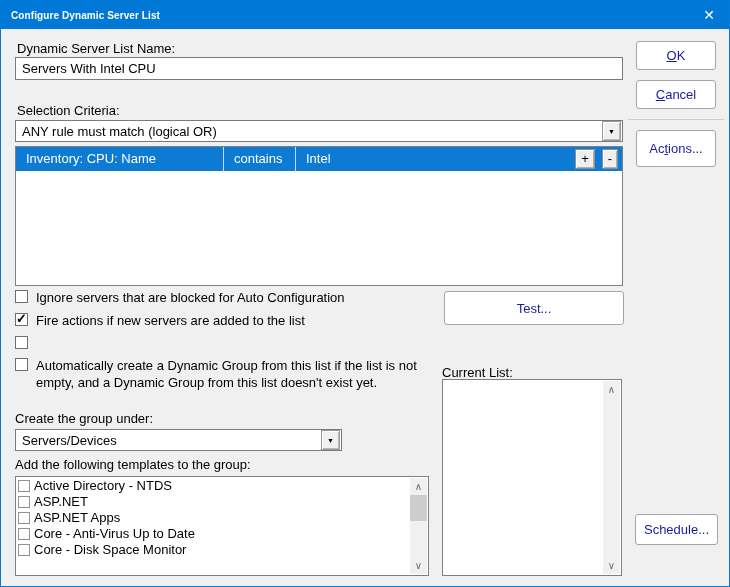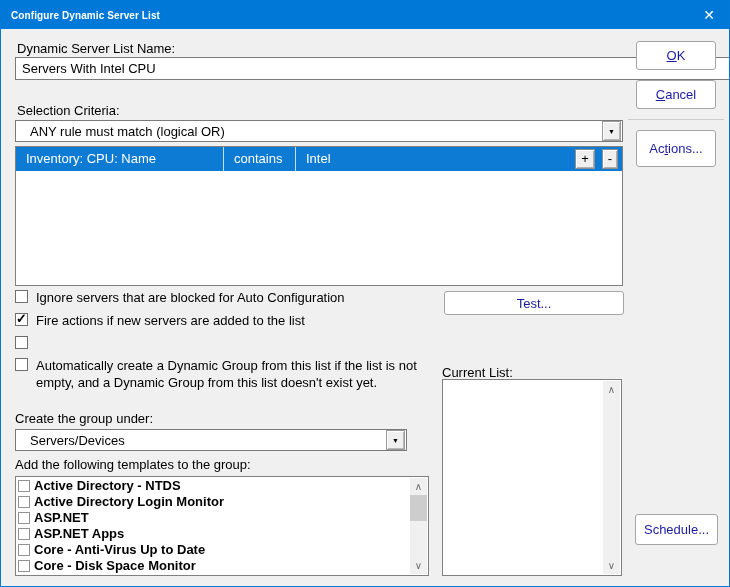--- a/index.html
+++ b/index.html
@@ -35,21 +35,21 @@
     background:#fff; border:1px solid #7a7a7a;
     font-family:"Liberation Sans", sans-serif; font-size:13px; color:#000;
     padding:0 0 0 6px; outline:none;
   }
   
   .combo {
     position:absolute; box-sizing:border-box; height:22px;
     background:#fff; border:1px solid #7a7a7a;
     display:flex; align-items:center;
   }
-  .combo .combo-value { flex:1; padding-left:14px; white-space:nowrap; overflow:hidden; }
+  .combo .combo-value { flex:1; padding-left:6px; white-space:nowrap; overflow:hidden; }
   .combo .combo-btn {
     width:17px; height:18px; margin:1px 1px 1px 0;
     background:#f0f0f0;
     border:1px solid #9a9a9a;
     box-shadow:inset 1px 1px 0 #ffffff, inset -1px -1px 0 #b8b8b8;
     display:flex; align-items:center; justify-content:center;
     font-size:7px; line-height:1; color:#000; cursor:pointer;
   }
   
   .rules-list {
@@ -108,34 +108,34 @@
   .sb-arrow {
     width:17px; height:17px; display:flex; align-items:center; justify-content:center;
     font-size:10px; color:#6d6d6d; cursor:pointer; flex:0 0 auto;
   }
   .sb-arrow.down { margin-top:auto; }
   .sb-thumb { width:17px; height:26px; background:#cdcdcd; flex:0 0 auto; cursor:pointer; }
   
   .tpl-items { position:absolute; left:1px; top:1px; right:18px; bottom:1px; overflow:hidden; }
   .tpl-row { display:flex; align-items:center; height:16px; cursor:default; }
   .tpl-row .cb { width:12px; height:12px; margin:0 4px 0 1px; border-color:#919191; }
-  .tpl-row .tpl-label { white-space:nowrap; line-height:16px;font-weight:bold; }
+  .tpl-row .tpl-label { white-space:nowrap; line-height:16px; }
 </style>
 </head>
 <body>
 
 <div class="dialog">
 
   <div class="titlebar">
     <span class="title">Configure Dynamic Server List</span>
     <span class="close">✕</span>
   </div>
 
   <div class="lbl" style="left:16px; top:40px;">Dynamic Server List Name:</div>
-  <input class="edit" style="left: 14px; top: 56px; width: 716px; height: 23px;" value="Servers With Intel CPU">
+  <input class="edit" style="left: 14px; top: 56px; width: 608px; height: 23px;" value="Servers With Intel CPU">
 
   <div class="lbl" style="left:16px; top:102px;">Selection Criteria:</div>
   <div class="combo" style="left:14px; top:119px; width:608px;">
     <span class="combo-value">ANY rule must match (logical OR)</span>
     <span class="combo-btn">▼</span>
   </div>
 
   <div class="rules-list">
     <div class="rule-row">
       <span class="cell field">Inventory: CPU: Name</span>
@@ -163,54 +163,50 @@
       <div class="opt-row">
         <span class="cb"></span>
       </div>
 
       <div class="opt-row">
         <span class="cb"></span>
         <span class="opt-label">Automatically create a Dynamic Group from this list if the list is not empty, and a Dynamic Group from this list doesn't exist yet.</span>
       </div>
     </div>
 
-  <button class="btn" style="left:443px; top:290px; width:180px; height:24px;">
+  <button class="btn" style="left:443px; top:290px; width:180px; height:34px;">
     <span>Test...</span>
   </button>
 
   <div class="lbl" style="left:441px; top:364px;">Current List:</div>
   <div class="listbox" style="left:441px; top:378px; width:180px; height:197px;">
     <div class="tpl-items">
       
     </div>
     <div class="scrollbar">
       <span class="sb-arrow up">∧</span>
       <span class="sb-arrow down">∨</span>
     </div>
   </div>
 
   <div class="lbl" style="left:14px; top:410px;">Create the group under:</div>
-  <div class="combo" style="left:14px; top:428px; width:392px;">
+  <div class="combo" style="left:14px; top:428px; width:327px;">
     <span class="combo-value">Servers/Devices</span>
     <span class="combo-btn">▼</span>
   </div>
 
   <div class="lbl" style="left:14px; top:456px;">Add the following templates to the group:</div>
   <div class="listbox" style="left:14px; top:475px; width:414px; height:100px;">
     <div class="tpl-items">
 
         <div class="tpl-row">
           <span class="cb"></span>
           <span class="tpl-label">Active Directory - NTDS</span>
         </div>
 
-        <div class="tpl-row">
-          <span class="cb"></span>
-          <span class="tpl-label">Active Directory Login Monitor</span>
-        </div>
 
         <div class="tpl-row">
           <span class="cb"></span>
           <span class="tpl-label">ASP.NET</span>
         </div>
 
         <div class="tpl-row">
           <span class="cb"></span>
           <span class="tpl-label">ASP.NET Apps</span>
         </div>

